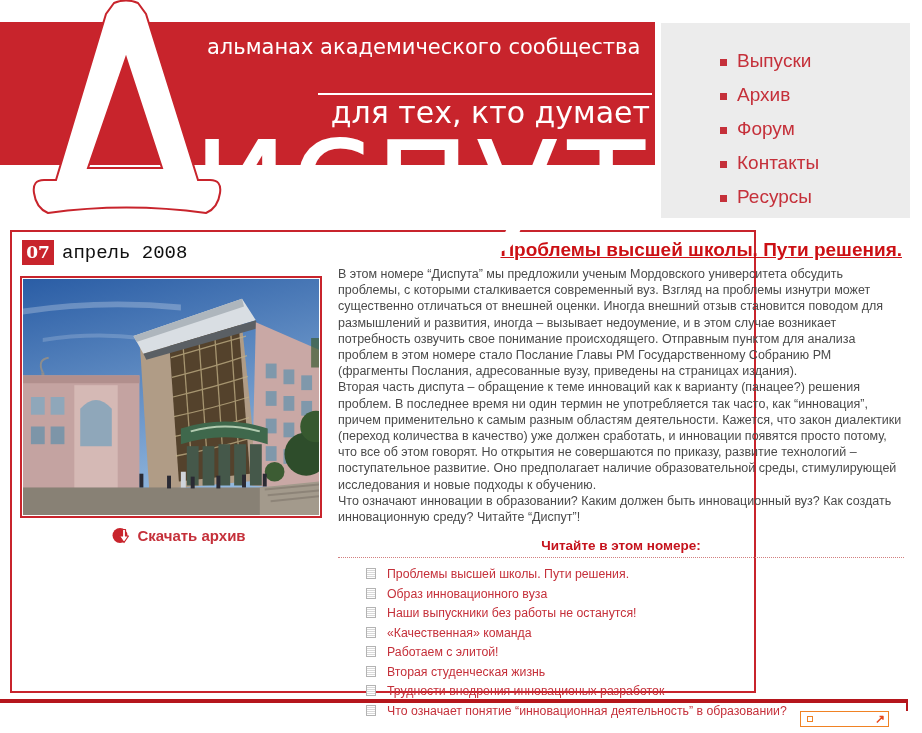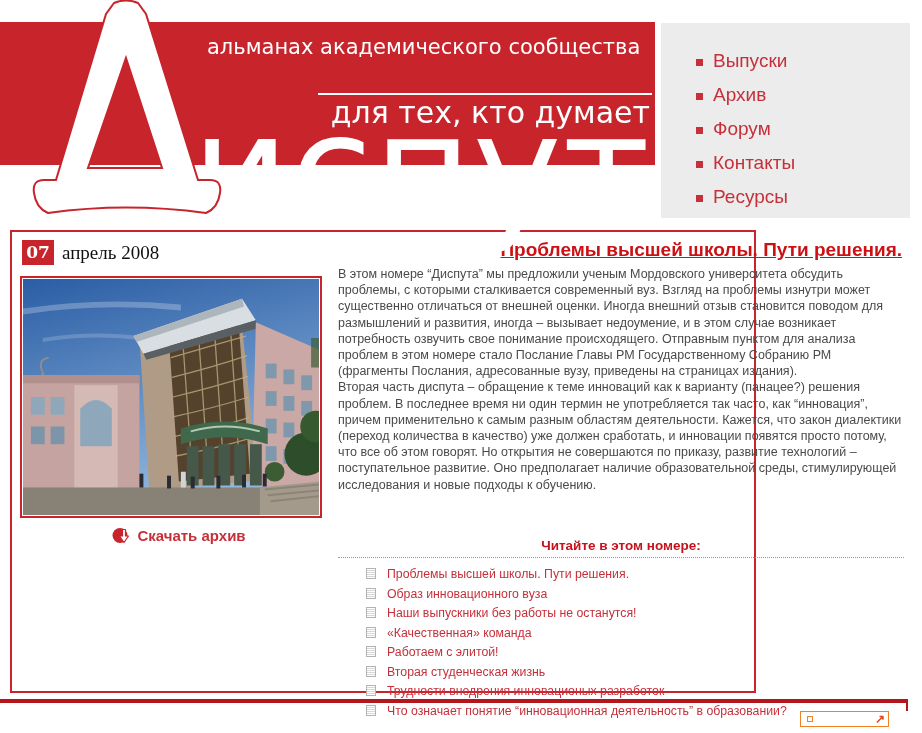--- a/index.html
+++ b/index.html
@@ -24,20 +24,21 @@
     font-family:"DejaVu Sans", sans-serif; font-size:30px; line-height:30px;
   }
   .wordmark-rest {
     position:absolute; right:4px; top:72px; color:#fff;
     font-family:"DejaVu Sans", sans-serif; font-size:150px; line-height:150px;
     letter-spacing:1px; z-index:2;
   }
   .menu-panel {
     position:absolute; left:661px; top:23px; width:249px; height:195px;
     background:#ececec;
+    padding-left:24px;
   }
   .menu-list { list-style:none; padding-top:21px; }
   .menu-list li {
     height:34px; line-height:34px; padding-left:35px;
     color:#c5303a; font-size:19px; cursor:pointer;
   }
   .menu-bullet {
     display:inline-block; width:7px; height:7px; background:#c5303a;
     margin-right:10px; vertical-align:1px;
   }
@@ -46,21 +47,21 @@
     position:absolute; left:10px; top:230px; width:746px; height:463px;
     border:2px solid #c8242c; background:#fff;
   }
   .issue-badge {
     position:absolute; left:10px; top:8px; width:32px; height:25px;
     background:#c8242c; color:#fff; text-align:center;
     font-family:"DejaVu Serif", serif; font-weight:bold; font-size:17px; line-height:25px;
   }
   .issue-date {
     position:absolute; left:50px; top:10px; color:#101010;
-    font-family:Liberation Serif, serif; font-size:19px;
+    font-family:Liberation Mono, monospace; font-size:19px;
   }
   .photo-frame {
     position:absolute; left:8px; top:44px; width:302px; height:242px;
     border:2px solid #c8242c; padding:1px; background:#fff;
   }
   .photo-frame svg { display:block; width:296px; height:236px; }
   .download-row { position:absolute; left:16px; top:294px; width:302px; text-align:center; cursor:pointer; }
   .download-row svg { vertical-align:-4px; margin-right:6px; }
   .download-label { color:#c5303a; font-weight:bold; font-size:15px; }
   .article-title {
@@ -241,20 +242,21 @@
       <circle cx="8" cy="9.5" r="7.5" fill="#c8242c"></circle>
       <path d="M10.5,3.5 L13.5,3.5 L13.5,10 L16.5,10 L12,16.5 L7.5,10 L10.5,10 Z" fill="#ffffff" stroke="#c8242c" stroke-width="1.2" stroke-linejoin="round"></path>
     </svg><span class="download-label">Скачать архив</span>
   </div>
 
   <div class="article-title">Проблемы высшей школы. Пути решения.</div>
 
   <div class="article-body">
     <div>В этом номере “Диспута” мы предложили ученым Мордовского университета обсудить проблемы, с которыми сталкивается современный вуз. Взгляд на проблемы изнутри может существенно отличаться от внешней оценки. Иногда внешний отзыв становится поводом для размышлений и развития, иногда – вызывает недоумение, и в этом случае возникает потребность озвучить свое понимание происходящего. Отправным пунктом для анализа проблем в этом номере стало Послание Главы РМ Государственному Собранию РМ (фрагменты Послания, адресованные вузу, приведены на страницах издания).</div>
     <div>Вторая часть диспута – обращение к теме инноваций как к варианту (панацее?) решения проблем. В последнее время ни один термин не употребляется так часто, как “инновация”, причем применительно к самым разным областям деятельности. Кажется, что закон диалектики (переход количества в качество) уже должен сработать, и инновации появятся просто потому, что все об этом говорят. Но открытия не совершаются по приказу, развитие технологий – поступательное развитие. Оно предполагает наличие образовательной среды, стимулирующей исследования и новые подходы к обучению.</div>
+    <div>Что означают инновации в образовании? Каким должен быть инновационный вуз? Как создать инновационную среду? Читайте “Диспут”!</div>
   </div>
 
   <div class="toc-heading">Читайте в этом номере:</div>
 
   <ul class="toc-list">
     <li><span class="doc-icon"></span><span class="toc-link">Проблемы высшей школы. Пути решения.</span></li>
     <li><span class="doc-icon"></span><span class="toc-link">Образ инновационного вуза</span></li>
     <li><span class="doc-icon"></span><span class="toc-link">Наши выпускники без работы не останутся!</span></li>
     <li><span class="doc-icon"></span><span class="toc-link">«Качественная» команда</span></li>
     <li><span class="doc-icon"></span><span class="toc-link">Работаем с элитой!</span></li>

